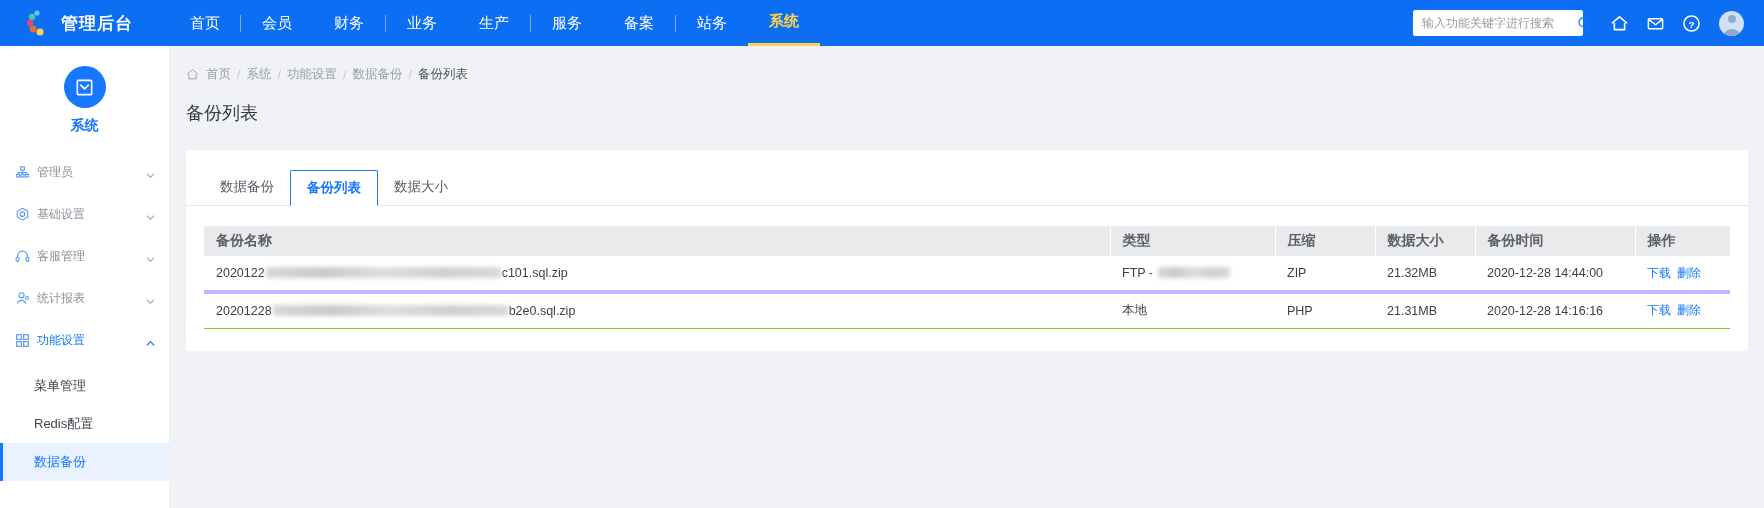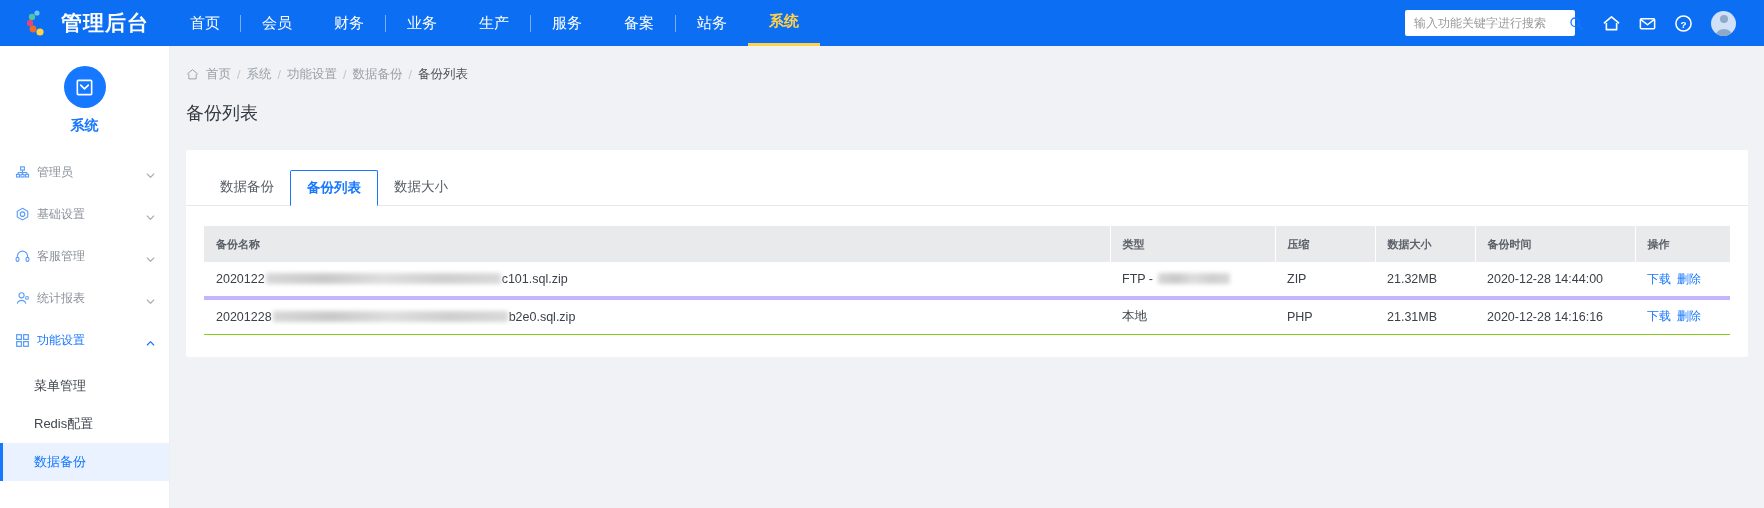--- a/index.html
+++ b/index.html
@@ -12,33 +12,33 @@
 
   
   .header {
     height: 46px; width: 100%;
     background: #0c6ef2;
     display: flex; align-items: center;
     position: relative;
   }
   .logo-wrap { display: flex; align-items: center; padding-left: 24px; width: 170px; }
   .logo-mark { width: 30px; height: 30px; position: relative; flex: none; }
-  .logo-text { color: #fff; font-size: 21px; font-weight: bold; letter-spacing: 1px; margin-left: 7px; white-space: nowrap; }
+  .logo-text { color: #fff; font-size: 17px; font-weight: bold; letter-spacing: 1px; margin-left: 7px; white-space: nowrap; }
 
   .nav { display: flex; align-items: center; height: 100%; flex: none; }
   .nav-item {
     color: #ffffff; font-size: 15px; height: 100%;
     display: flex; align-items: center; justify-content: center;
     cursor: pointer; white-space: nowrap;
   }
   .nav-item.active { color: #ffd24a; font-weight: bold; border-bottom: 3px solid #ffd24a; }
   .nav-sep { width: 1px; height: 17px; background: rgba(255,255,255,.45); flex: none; }
 
   .header-right {
-    position: absolute; right: 28px; top: 0; height: 100%;
+    position: absolute; right: 20px; top: 0; height: 100%;
     display: flex; align-items: center; gap: 0;
   }
   .search-box {
     width: 170px; height: 26px; background: #fff; border-radius: 2px;
     display: flex; align-items: center; padding: 0 6px 0 9px; margin-right: 18px;
   }
   .search-box input {
     border: 0; outline: 0; flex: 1; font-size: 12px; color: #333;
     font-family: "Liberation Sans", sans-serif; background: transparent;
   }
@@ -119,22 +119,22 @@
     display: flex; align-items: center; cursor: pointer; position: relative;
   }
   .tab.active {
     color: #1677ff; font-weight: bold;
     border: 1px solid #1677ff; border-bottom: 1px solid #fff;
     margin-bottom: -1px; border-radius: 2px 2px 0 0;
   }
 
   table.data { width: calc(100% - 36px); margin: 20px 18px 0 18px; border-collapse: collapse; }
   table.data th {
-    background: #e8eaec; color: #5b6068; font-size: 11px; font-weight: bold;
-    text-align: left; height: 36px; padding: 0 12px; border-right: 1px solid #fff;
+    background: #e8eaec; color: #5b6068; font-size: 14px; font-weight: bold;
+    text-align: left; height: 30px; padding: 0 12px; border-right: 1px solid #fff;
     white-space: nowrap;
   }
   table.data th:last-child { border-right: 0; }
   table.data td {
     height: 36px; font-size: 12.5px; color: #3c4149; padding: 0 12px;
     border-bottom: 4px solid #c4b5fd; white-space: nowrap;
   }
   table.data tr.row:last-child td { border-bottom: 1px solid #84cc16; }
   .redact {
     display: inline-block; height: 11px; border-radius: 1px;

